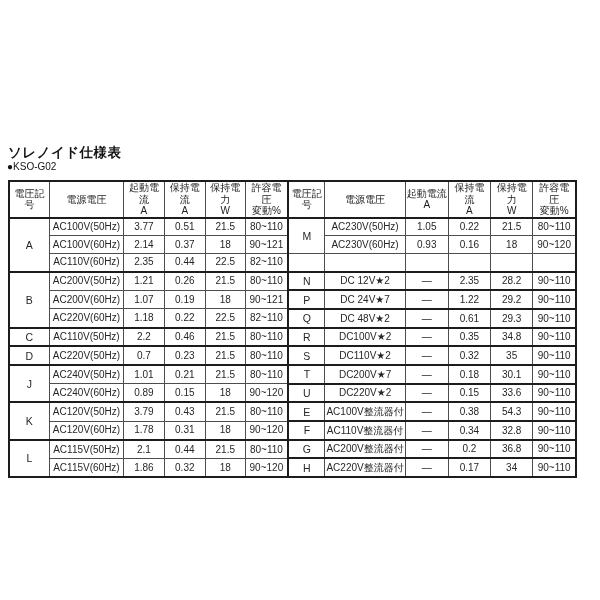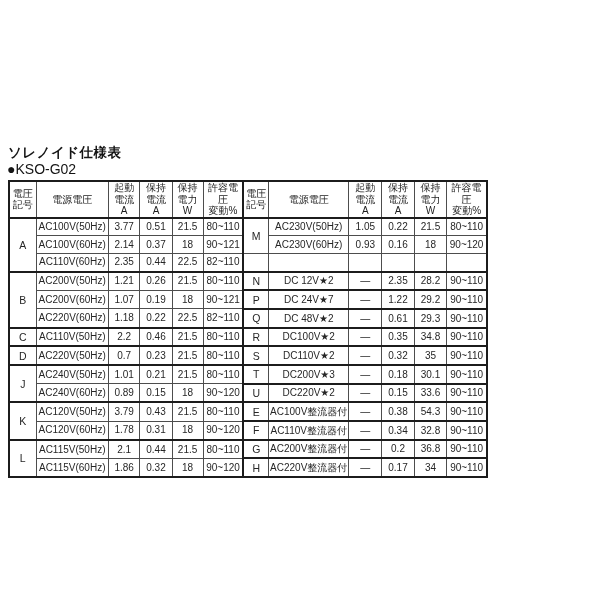--- a/index.html
+++ b/index.html
@@ -1,27 +1,27 @@
 <!DOCTYPE html>
 <html><head>
 <meta charset="utf-8">
 <style>
   html,body{margin:0;padding:0;}
   body{
     width:600px;height:600px;background:#ffffff;
     font-family:"Liberation Sans","DejaVu Sans",sans-serif;
   }
-  .canvas{position:relative;width:488px;height:600px;background:#fff;overflow:hidden;}
+  .canvas{position:relative;width:577px;height:600px;background:#fff;overflow:hidden;}
   .title{
     position:absolute;left:8px;top:144px;
     font-size:13.5px;font-weight:bold;color:#141414;letter-spacing:0.5px;
   }
   .model{
     position:absolute;left:7px;top:161px;
-    font-size:14px;color:#141414;
+    font-size:10px;color:#141414;
   }
   table.spec{
     position:absolute;left:8px;top:180px;
     border-collapse:collapse;table-layout:fixed;
     border:2px solid #1c1c1c;
   }
   table.spec th, table.spec td{
     border:1px solid #4d4d4d;
     font-size:10px;color:#262626;
     text-align:center;vertical-align:middle;
@@ -191,21 +191,21 @@
           <td class="gt">90~110</td>
         </tr>
         <tr>
           <td class="sym gt" rowspan="2">J</td>
           <td class="gt">AC240V(50Hz)</td>
           <td class="gt">1.01</td>
           <td class="gt">0.21</td>
           <td class="gt">21.5</td>
           <td class="gt">80~110</td>
           <td class="sym gt jl">T</td>
-          <td class="gt">DC200V★3</td>
+          <td class="gt">DC200V★7</td>
           <td class="gt">—</td>
           <td class="gt">0.18</td>
           <td class="gt">30.1</td>
           <td class="gt">90~110</td>
         </tr>
         <tr>
           <td>AC240V(60Hz)</td>
           <td>0.89</td>
           <td>0.15</td>
           <td>18</td>

